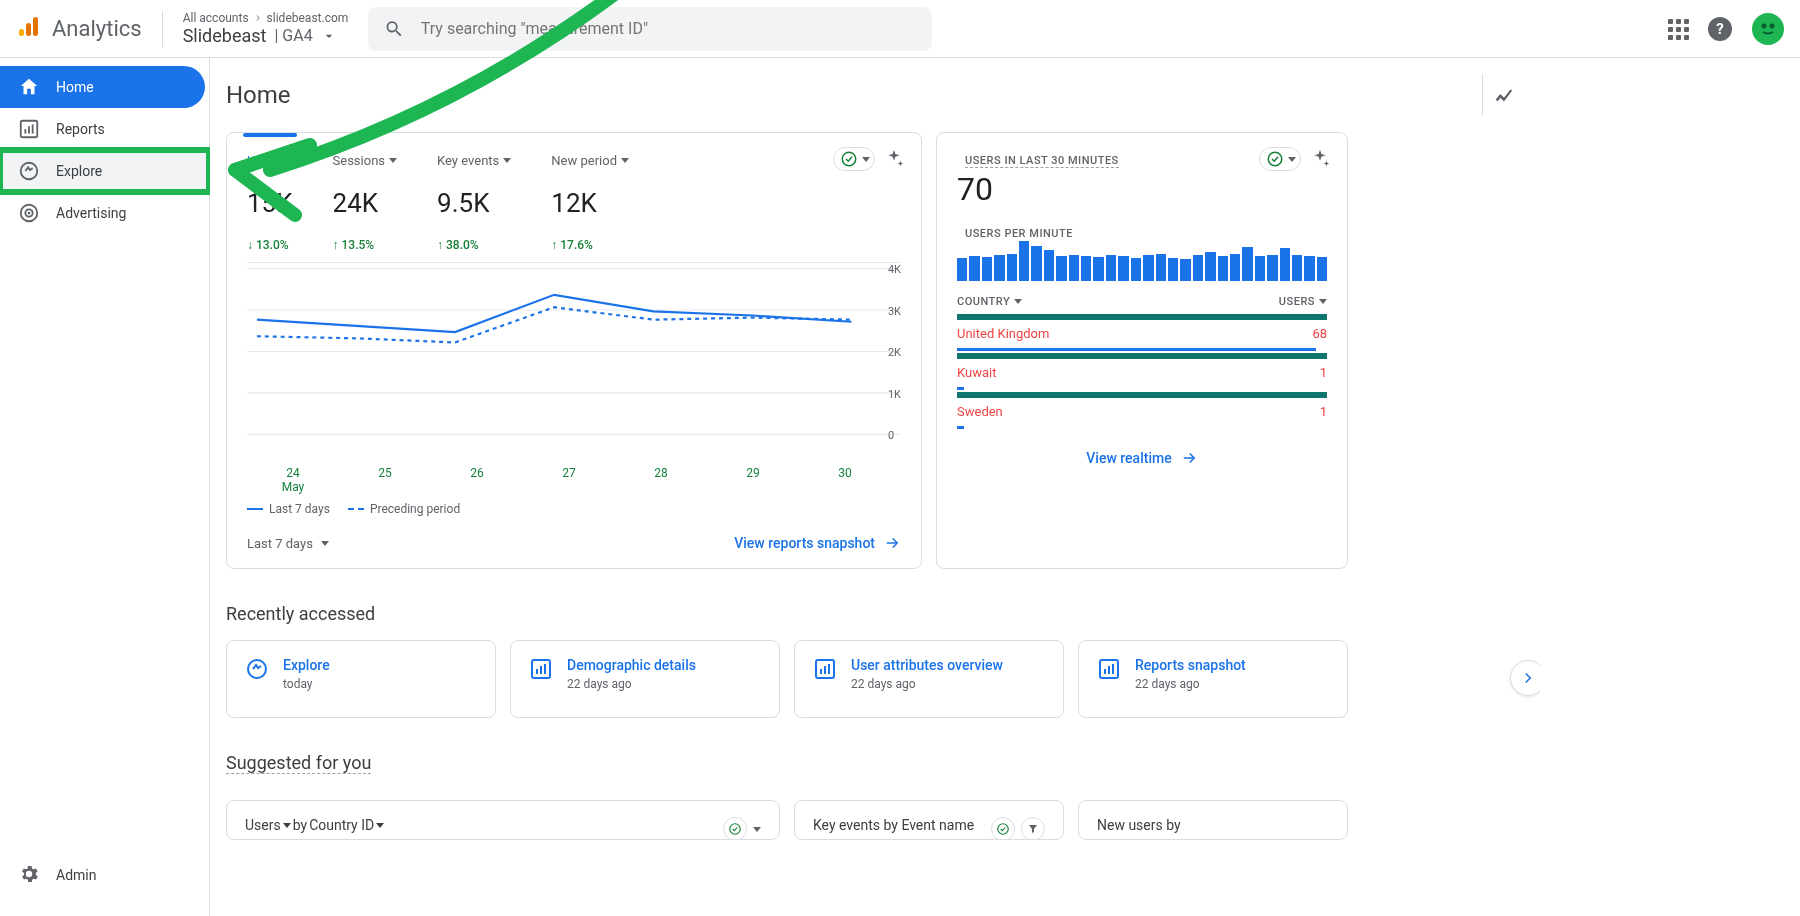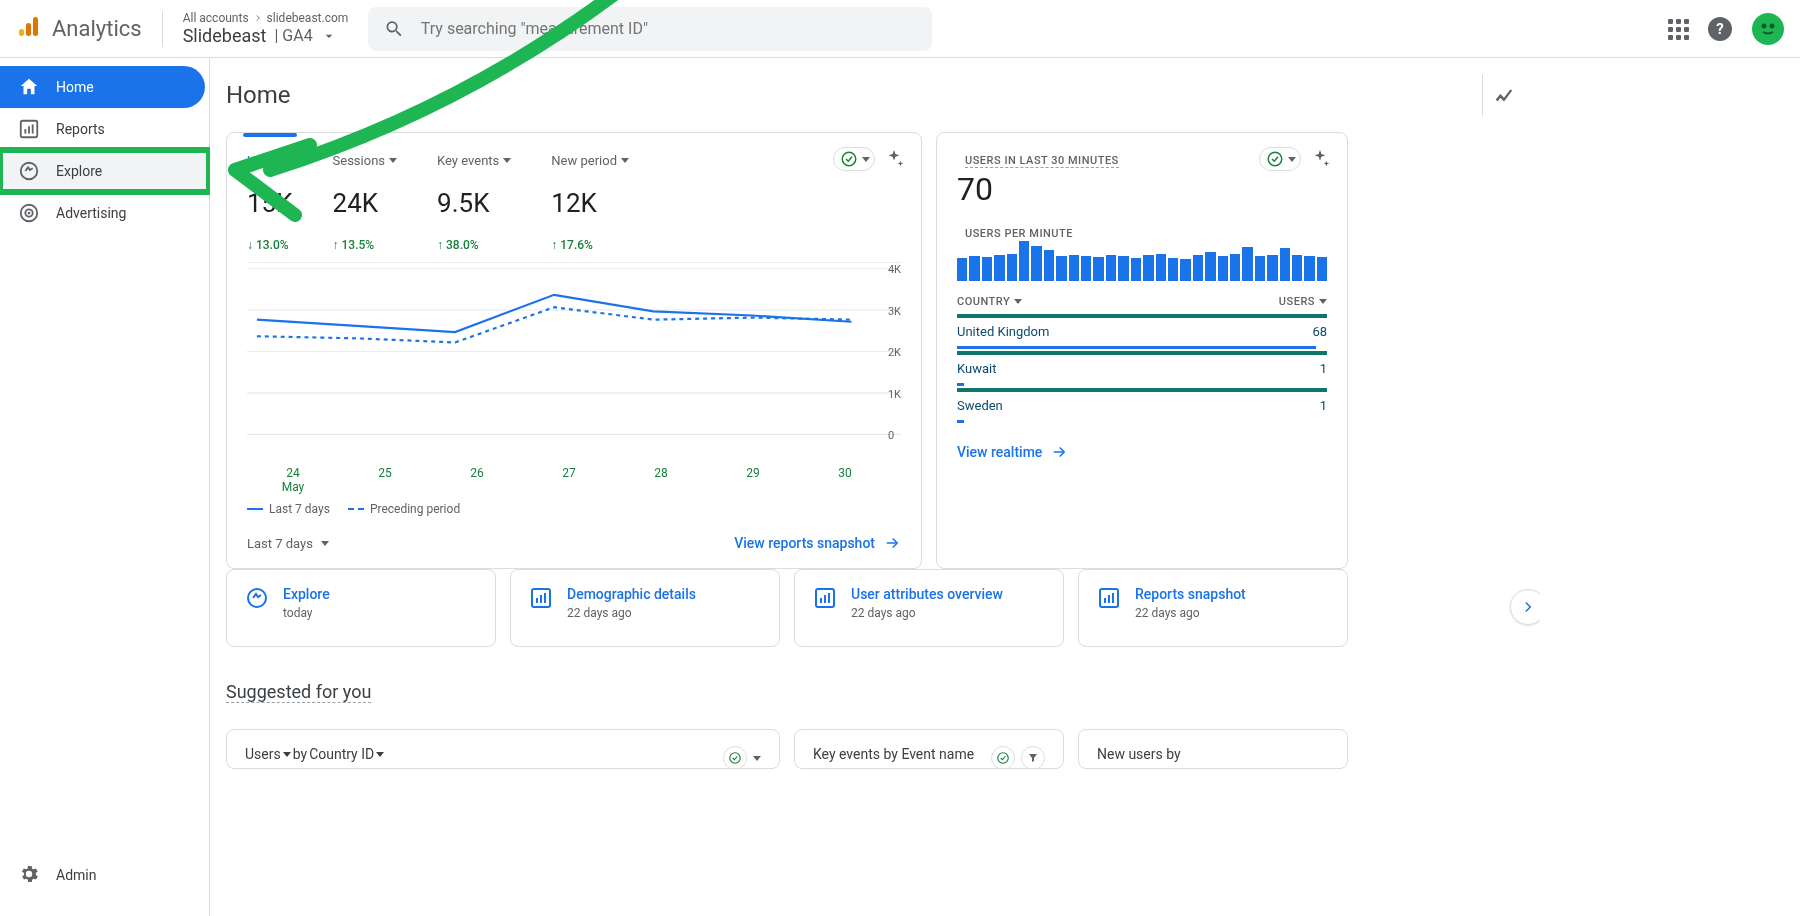--- a/index.html
+++ b/index.html
@@ -74,21 +74,21 @@
 .card-footer { display: flex; justify-content: space-between; align-items: center; margin-top: 18px; }
 .date-picker { font-size: 13px; color: #5f6368; display: flex; align-items: center; gap: 8px; }
 .card-link { color: #1a73e8; font-size: 14px; display: flex; align-items: center; gap: 8px; font-weight: 500; }
 
 .realtime-card .rt-label { font-size: 11px; color: #5f6368; letter-spacing: 0.5px; font-weight: 500; border-bottom: 1px dashed #9aa0a6; display: inline-block; margin-left: 8px; }
 .realtime-card .rt-value { font-size: 32px; color: #202124; margin-top: 2px; margin-bottom: 14px; }
 .rt-bars { display: flex; align-items: flex-end; gap: 2px; height: 40px; margin-bottom: 14px; }
 .rt-bars div { background: #1a73e8; flex: 1; }
 .rt-table-head { display: flex; justify-content: space-between; font-size: 11px; color: #5f6368; font-weight: 500; margin-bottom: 6px; letter-spacing: 0.5px; }
 .rt-table-head span { display: flex; align-items: center; gap: 4px; }
-.rt-row { display: flex; justify-content: space-between; font-size: 13px; color: #0c4a6e; padding: 6px 0 12px 0; position: relative; border-top: 4px solid #0f766e; }
+.rt-row { display: flex; justify-content: space-between; font-size: 13px; color: #ef4444; padding: 6px 0 12px 0; position: relative; border-top: 6px solid #0f766e; }
 .rt-row .under-bar { position: absolute; bottom: 2px; left: 0; height: 3px; background: #1a73e8; }
 
 .section-title { font-size: 18px; color: #3c4043; margin: 34px 0 16px 0; }
 .section-title.dashed { border-bottom: 1px dashed #9aa0a6; display: inline-block; }
 
 .recent-row { display: flex; gap: 14px; position: relative; }
 .recent-card { border: 1px solid #dadce0; border-radius: 8px; width: 270px; height: 78px; padding: 16px 18px; display: flex; gap: 14px; cursor: pointer; }
 .recent-icon { width: 24px; height: 24px; flex-shrink: 0; }
 .recent-text .rc-title { color: #1a73e8; font-size: 14px; font-weight: 500; }
 .recent-text .rc-time { color: #5f6368; font-size: 12px; margin-top: 4px; }
@@ -397,31 +397,32 @@
             <span>Kuwait</span>
             <span>1</span>
             <div class="under-bar" style="width: 2%;"></div>
           </div>
           <div class="rt-row">
             <span>Sweden</span>
             <span>1</span>
             <div class="under-bar" style="width: 2%;"></div>
           </div>
         </div>
-      <div class="card-footer" style="justify-content:flex-start;">
+      <div class="card-footer" style="justify-content:center;">
         <a class="card-link">
             <span>View realtime</span>
             <svg width="18" height="18" viewBox="0 0 24 24">
               <path d="M5 12h12M13 6l6 6-6 6" stroke="#1a73e8" stroke-width="2" fill="none"></path>
             </svg>
           </a>
       </div>
     </div>
   </div>
 
+  <div class="section-title">Recently accessed</div>
   <div class="recent-row" id="recent-row">
     <div class="recent-card">
         <div class="recent-icon"><svg viewBox="0 0 24 24" width="24" height="24">
             <circle cx="12" cy="12" r="9" fill="none" stroke="#1a73e8" stroke-width="2"></circle>
             <path d="M8 12 l3 -4 l2 3 l3 -2" stroke="#1a73e8" stroke-width="2" fill="none"></path>
           </svg></div>
         <div class="recent-text">
           <div class="rc-title">Explore</div>
           <div class="rc-time">today</div>
         </div>

